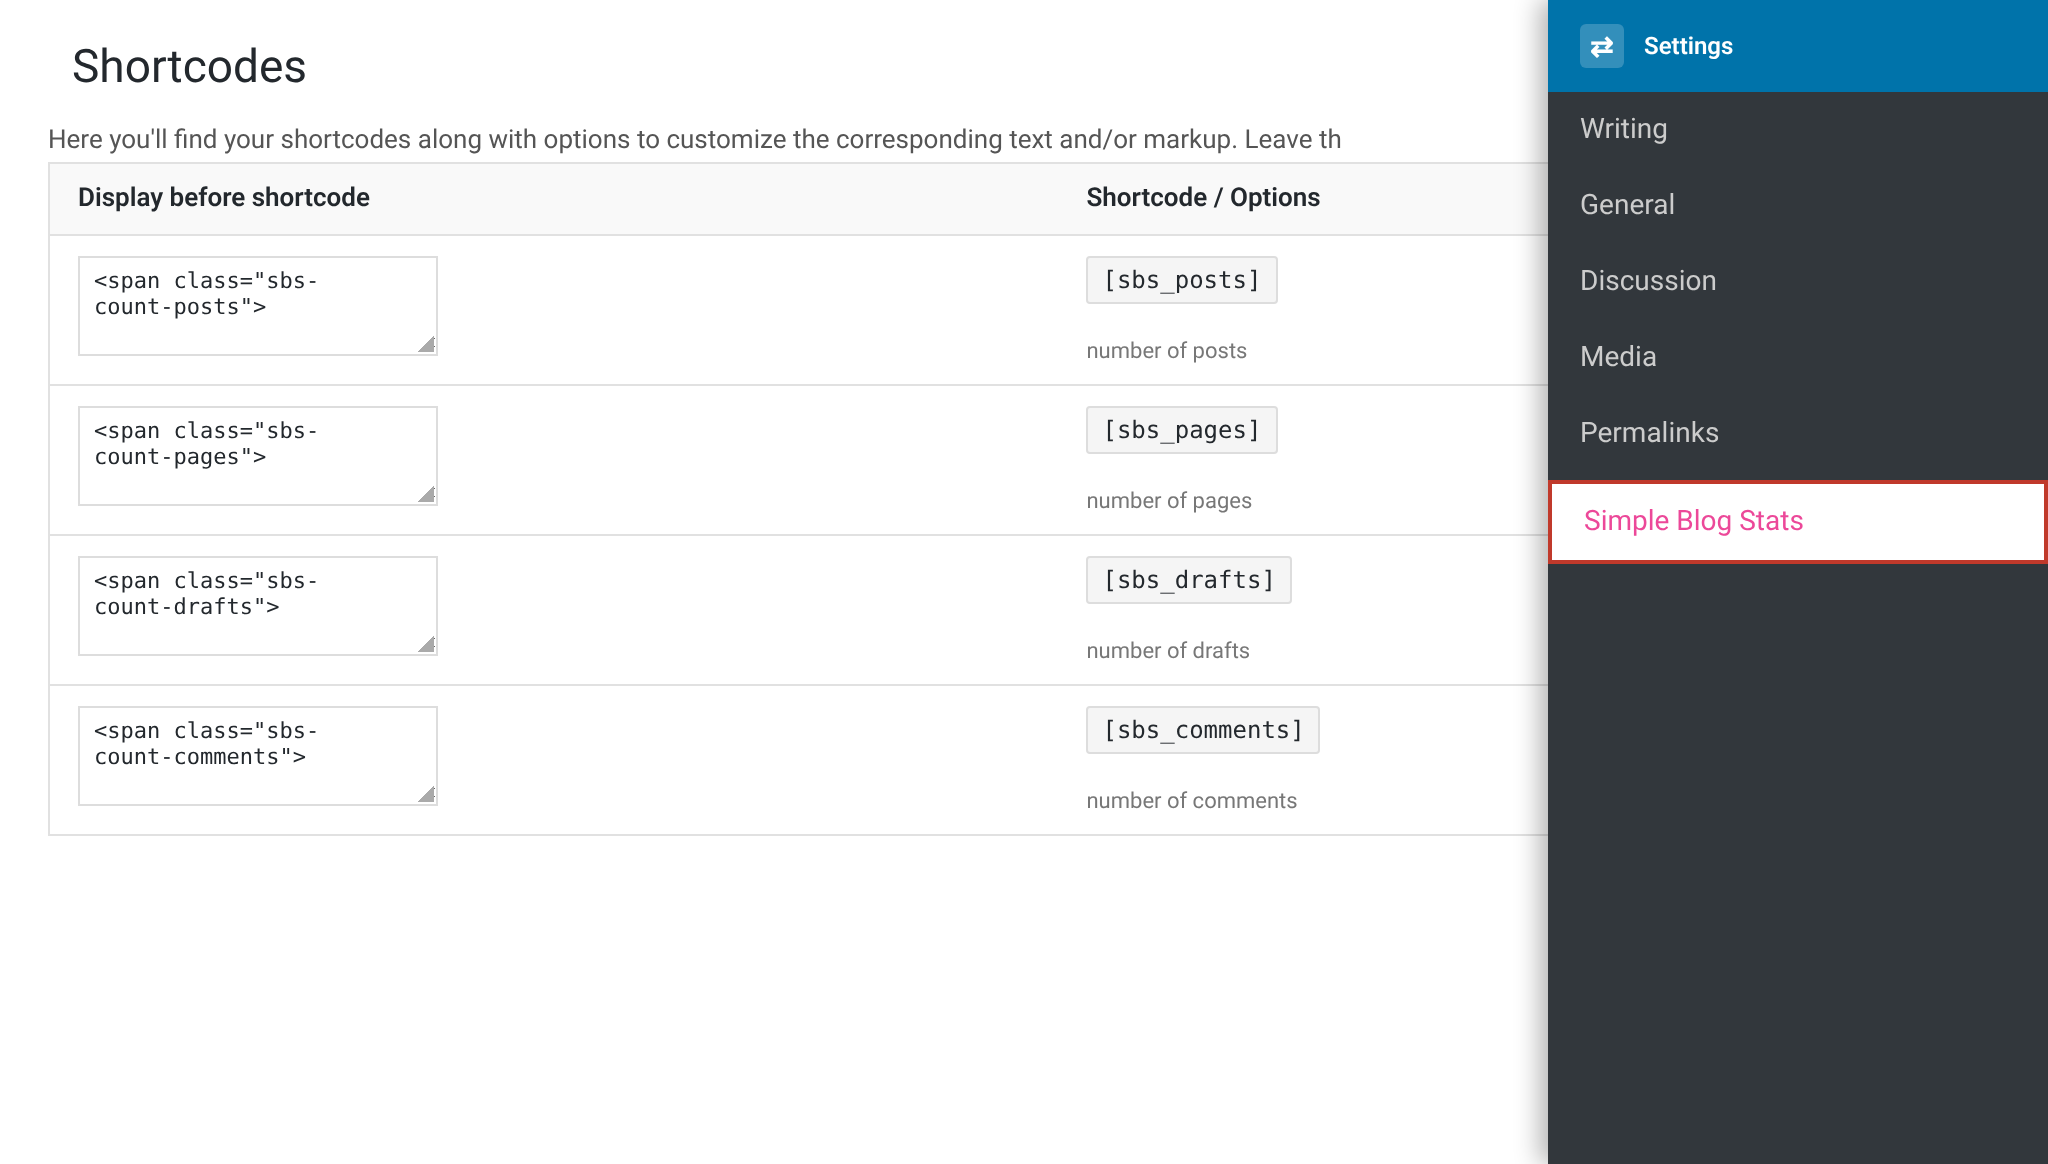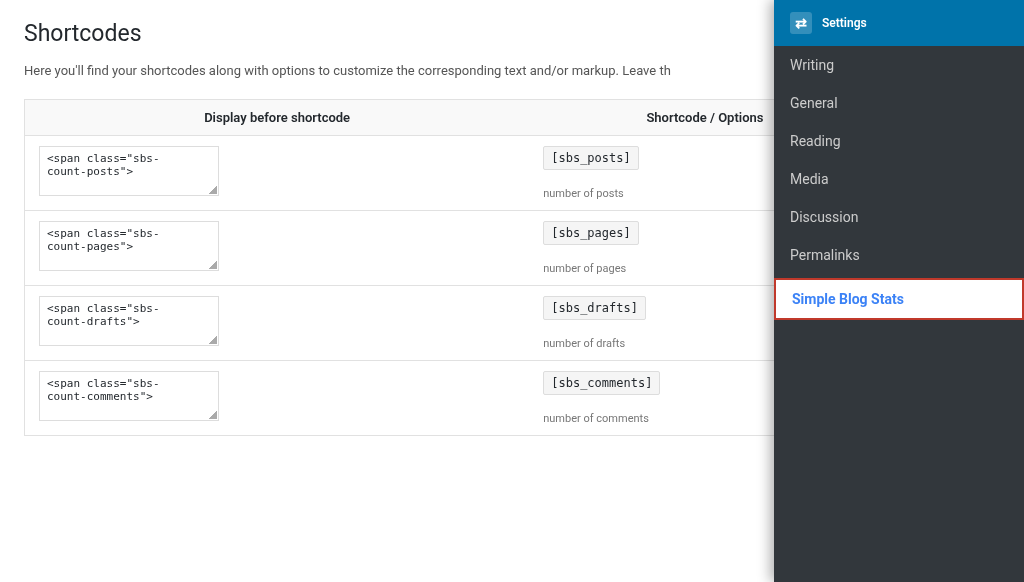--- a/index.html
+++ b/index.html
@@ -21,40 +21,40 @@
     .main-content {
       flex: 1;
       padding: 20px 24px;
       background: #fff;
     }
     .page-title {
       font-size: 23px;
       font-weight: 400;
       color: #23282d;
       margin-bottom: 14px;
+      margin-left: 12px;
     }
     .page-description {
       color: #555;
       font-size: 13px;
-      margin-bottom: 18px;
       line-height: 1.5;
     }
     
     .shortcodes-table {
       width: 100%;
       border-collapse: collapse;
       background: #fff;
       border: 1px solid #e1e1e1;
     }
     .shortcodes-table thead tr {
       background: #f9f9f9;
     }
     .shortcodes-table th {
       padding: 10px 14px;
-      text-align: center;
+      text-align: left;
       font-weight: 600;
       font-size: 13px;
       color: #23282d;
       border-bottom: 1px solid #e1e1e1;
     }
     .shortcodes-table td {
       padding: 10px 14px;
       vertical-align: top;
       border-bottom: 1px solid #e1e1e1;
     }
@@ -156,22 +156,22 @@
     .dropdown-item {
       padding: 11px 16px;
       color: #ccc;
       font-size: 14px;
       cursor: pointer;
       display: block;
       text-decoration: none;
     }
     .dropdown-item.active-plugin {
       background: #fff;
-      color: #3b82f6;
-      font-weight: 700;
+      color: #ec4899;
+      font-weight: 400;
       border: 2px solid #c0392b;
       margin: 4px 0;
     }
   </style>
 </head>
 <body>
 
 <div class="page-wrapper">
 
   <div class="main-content">
@@ -218,20 +218,19 @@
   <div class="dropdown-overlay">
     <div class="dropdown-header">
       <div class="settings-icon">
         <span>⇄</span>
       </div>
       <span class="dropdown-header-title">Settings</span>
     </div>
     <div id="dropdown-items-container">
         <a class="dropdown-item" href="#">Writing</a>
         <a class="dropdown-item" href="#">General</a>
-        <a class="dropdown-item" href="#">Reading</a>
+        <a class="dropdown-item" href="#">Discussion</a>
         <a class="dropdown-item" href="#">Media</a>
-        <a class="dropdown-item" href="#">Discussion</a>
         <a class="dropdown-item" href="#">Permalinks</a>
         <a class="dropdown-item active-plugin" href="#">Simple Blog Stats</a>
       </div>
   </div>
 </div>
 
 </body></html>

